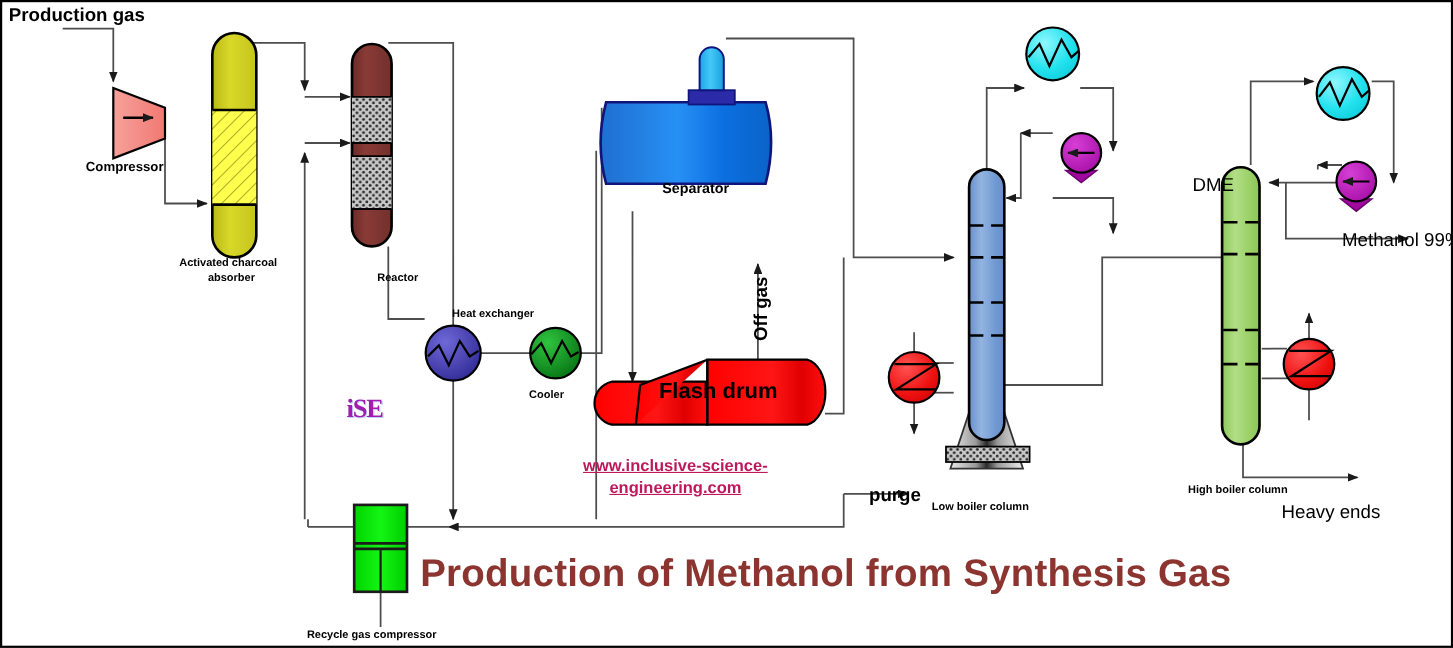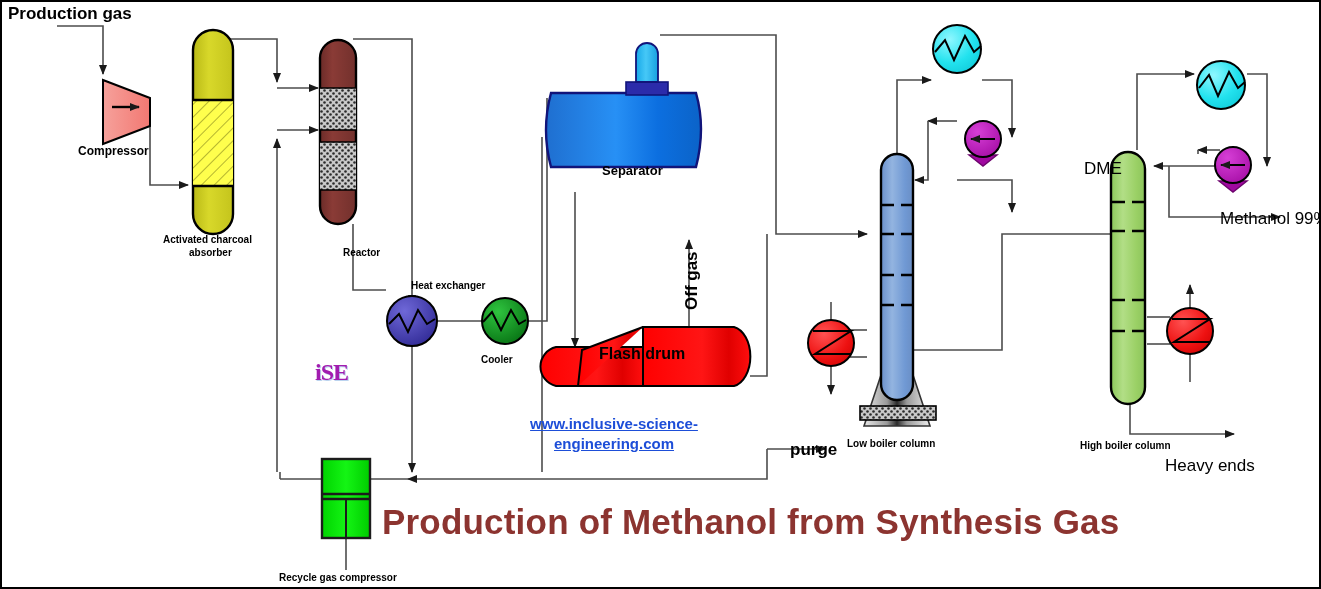--- a/index.html
+++ b/index.html
@@ -30,21 +30,21 @@
     position:absolute;
     color:#a21caf;
     font-weight:bold;
     font-size:24px;
     font-family:"Liberation Serif",serif;
     letter-spacing:-1px;
     text-shadow:1px 1px 0 #bcd4ef;
   }
   #weburl{
     position:absolute;
-    color:#1d4ed8;
+    color:#be185d;
     font-weight:bold;
     font-size:15px;
     text-align:center;
     text-decoration:underline;
     line-height:1.35;
     width:220px;
   }
   .vert{transform:rotate(-90deg);transform-origin:left top;}
 </style>
 </head>
@@ -345,27 +345,27 @@
   <div class="lbl lbl-small" style="left:187px;top:245px;">absorber</div>
 
   <div class="lbl lbl-small" style="left:341px;top:245px;">Reactor</div>
 
   <div class="lbl lbl-small" style="left:409px;top:278px;">Heat exchanger</div>
 
   <div class="lbl lbl-small" style="left:479px;top:352px;">Cooler</div>
 
   <div class="lbl" style="left:600px;top:145px;font-size:13px;margin-top:16px;">Separator</div>
 
-  <div class="lbl" style="left:597px;top:343px;font-size:16px;">Flash drum</div>
+  <div class="lbl" style="left:597px;top:343px;font-size:20px;">Flash drum</div>
 
   <div class="lbl lbl-big vert" style="left:680px;top:308px;">Off gas</div>
 
   <div class="lbl lbl-big" style="left:788px;top:438px;">purge</div>
 
-  <div class="lbl lbl-small" style="left:845px;top:436px;text-align:right;">Low boiler column</div>
+  <div class="lbl lbl-small" style="left:845px;top:454px;text-align:right;">Low boiler column</div>
 
   <div class="lbl lbl-big lbl-plain" style="left:1082px;top:157px;">DME</div>
 
   <div class="lbl lbl-big lbl-plain" style="left:1218px;top:207px;">Methanol 99%</div>
 
   <div class="lbl lbl-big lbl-plain" style="left:1163px;top:412px;margin-top:42px;">Heavy ends</div>
 
   <div class="lbl lbl-small" style="left:1078px;top:438px;">High boiler column</div>
 
   <div class="lbl lbl-small" style="left:277px;top:570px;">Recycle gas compressor</div>

